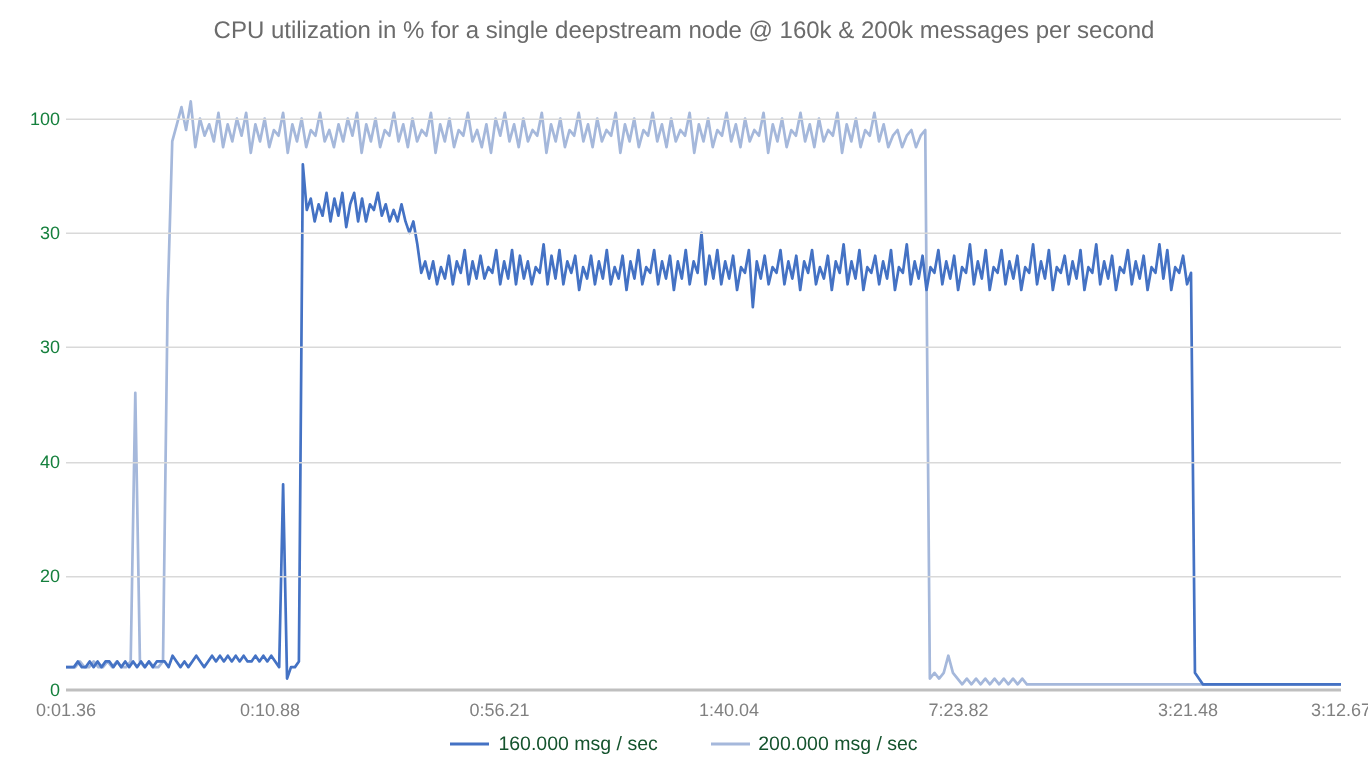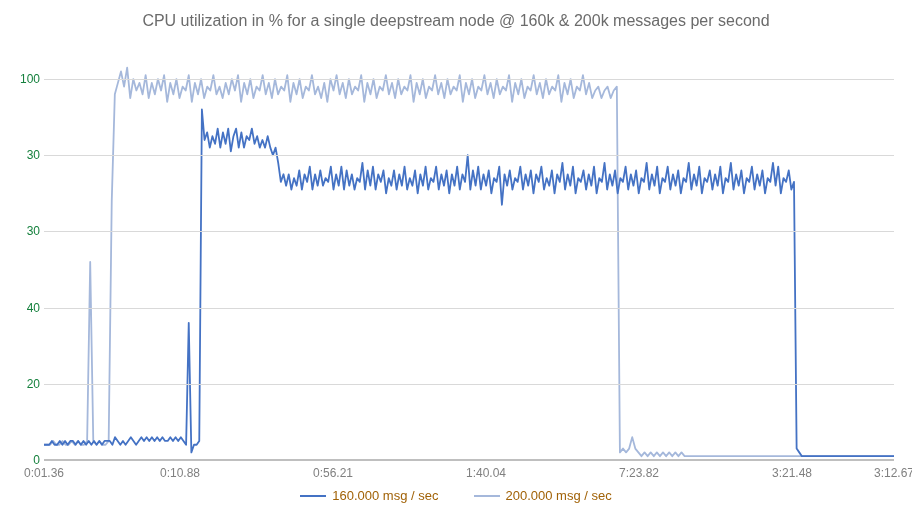--- a/index.html
+++ b/index.html
@@ -66,21 +66,21 @@
   }
   .legend {
     position: absolute;
     bottom: 6px;
     left: 0;
     right: 0;
     display: flex;
     justify-content: center;
     gap: 35px;
     font-size: 13px;
-    color: #a16207;
+    color: #14532d;
     text-align: center;
   }
   .legend-item {
     display: flex;
     align-items: center;
     gap: 6px;
   }
   .swatch {
     width: 26px;
     height: 0;

